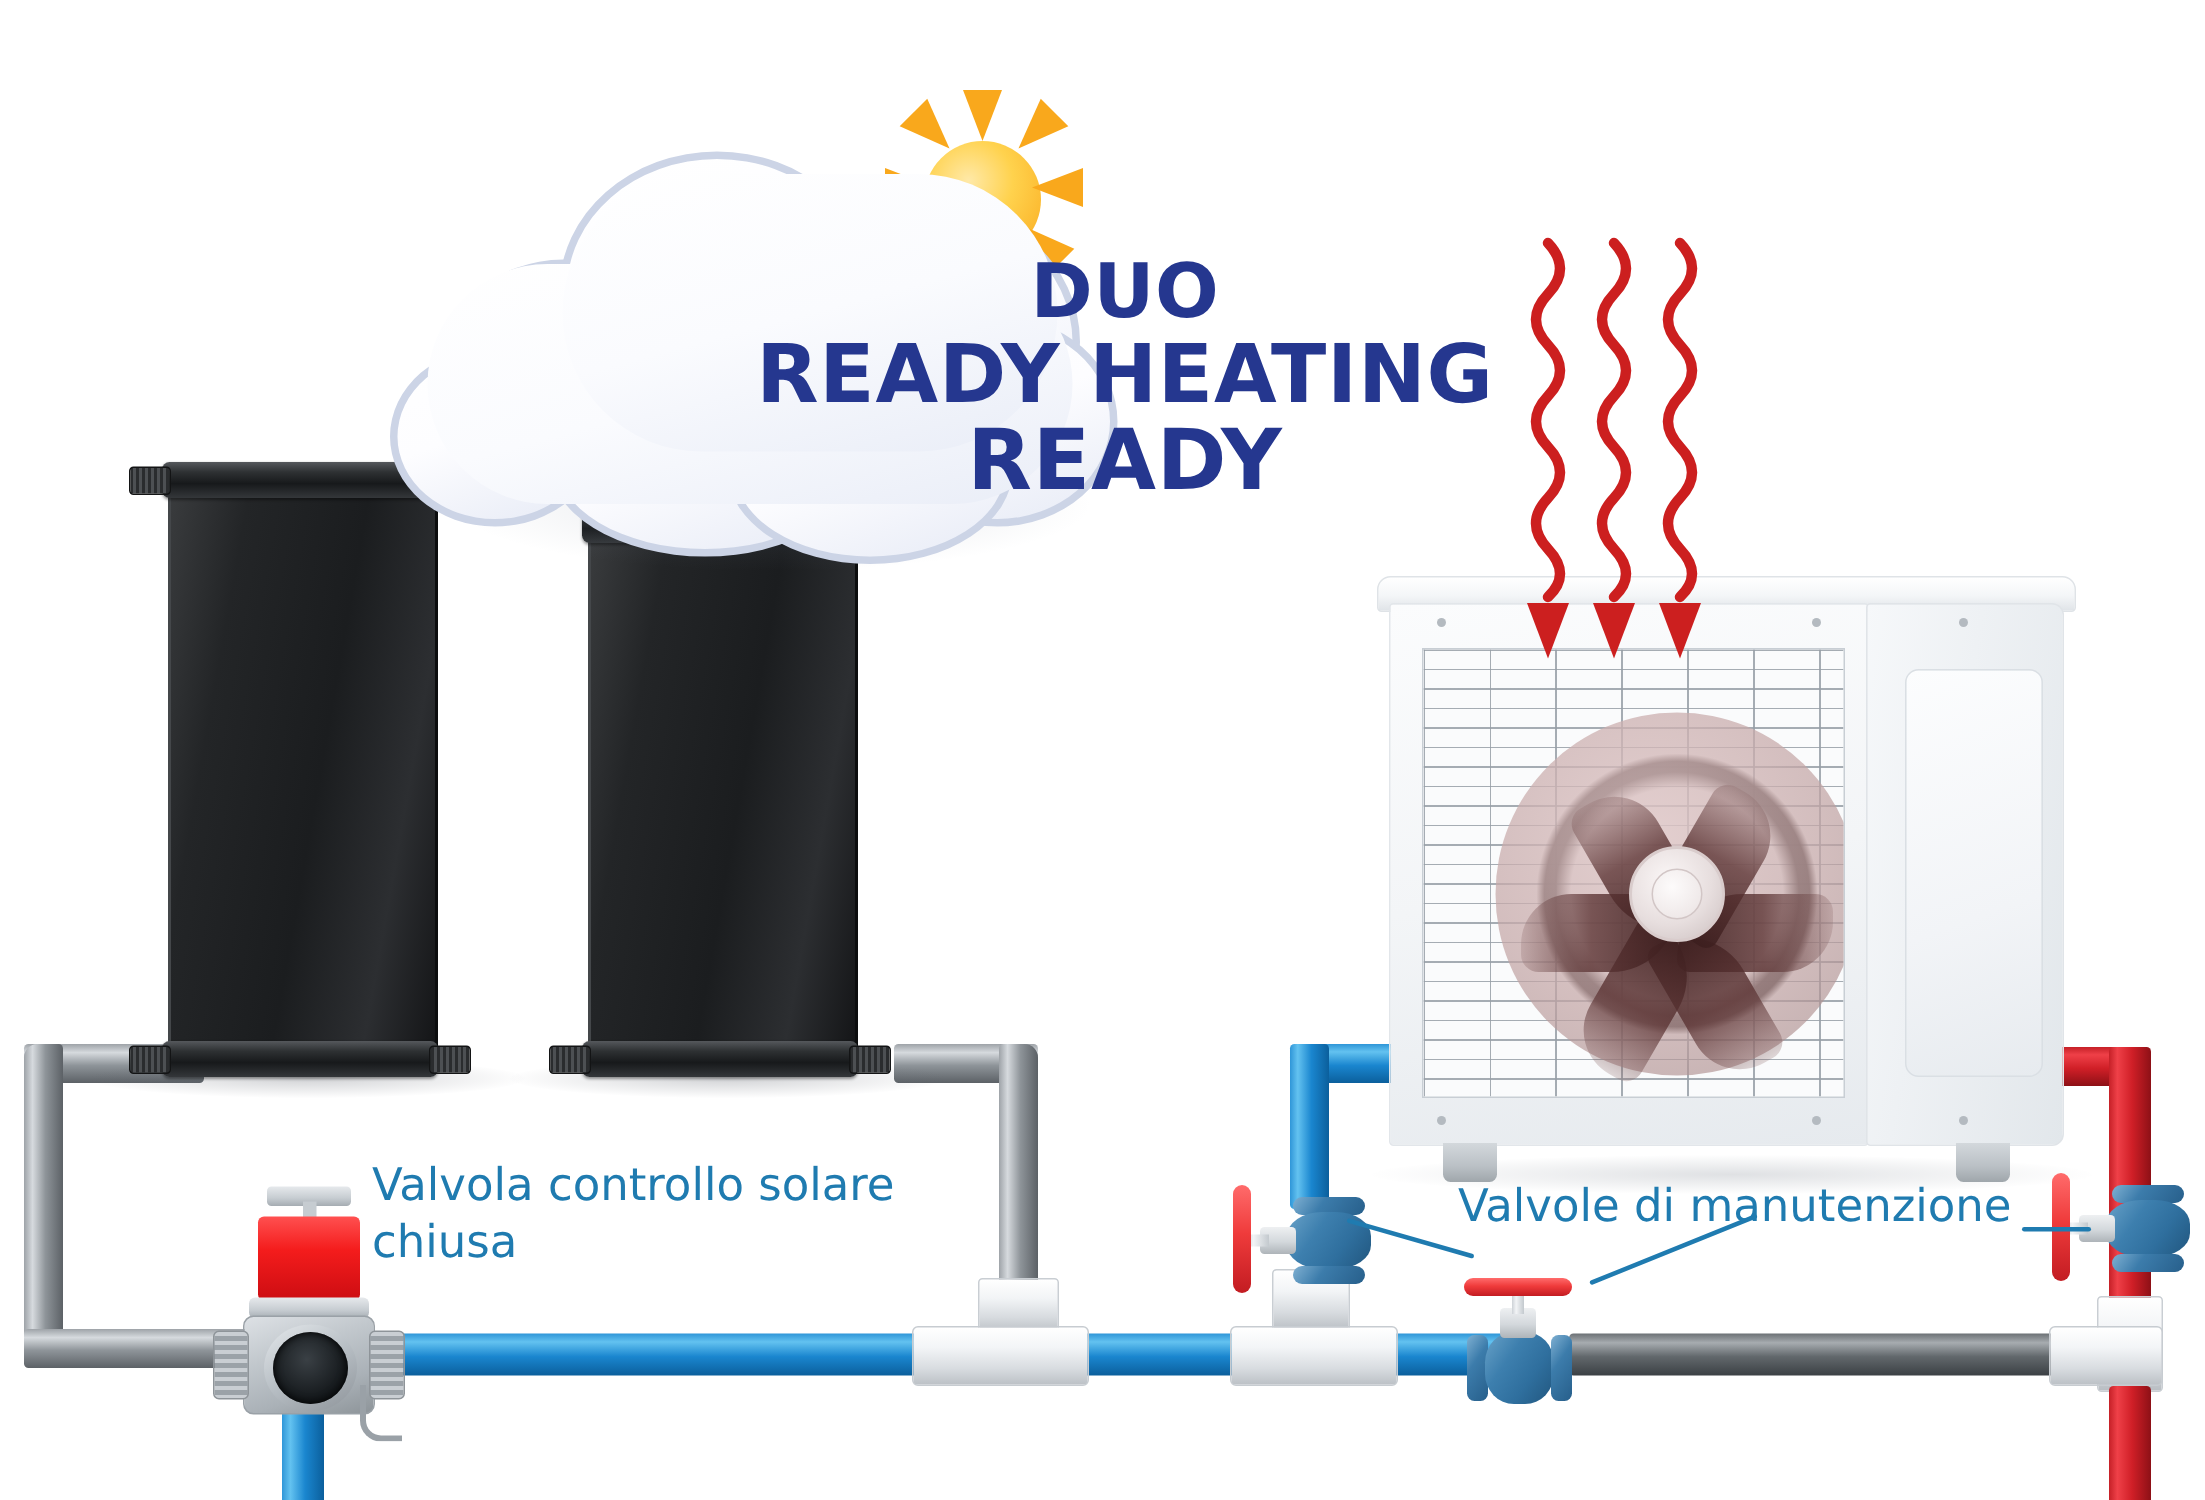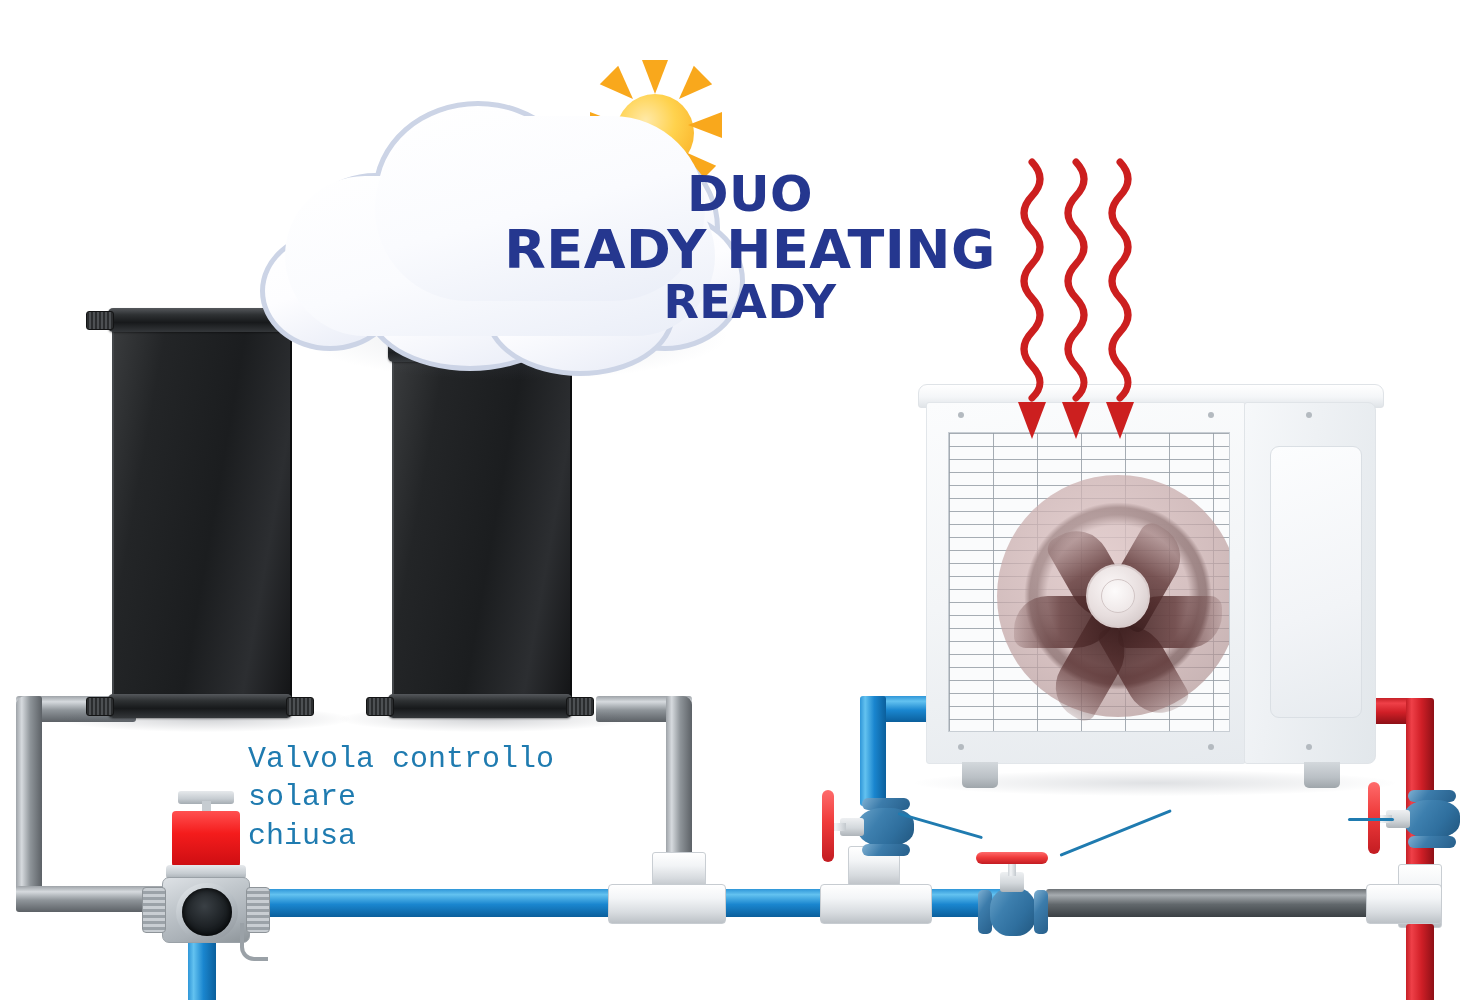--- a/index.html
+++ b/index.html
@@ -7,21 +7,21 @@
   #stage{position:relative;width:1322px;height:1000px;background:#fff;margin-top:46px;}
   .abs{position:absolute;}
 
   
   #title-block{left:500px;top:122px;width:500px;text-align:center;z-index:40;
     color:#25378f;font-weight:bold;font-size:54px;line-height:1.06;
     letter-spacing:.5px;font-family:"DejaVu Sans","Liberation Sans",sans-serif;}
   #title-block .tline{display:block;white-space:nowrap;}
   #t1{font-size:50px;}
   #t2{font-size:54px;}
-  #t3{font-size:46px;}
+  #t3{font-size:56px;}
 
   
   #cloud-group{left:255px;top:35px;width:520px;height:300px;z-index:20;}
   .cloud-lobe{position:absolute;border-radius:50%;
     background:linear-gradient(160deg,#ffffff 0%,#fdfdff 45%,#e7ebf6 100%);
     border:5px solid #ccd4e6;box-sizing:border-box;}
   #cl-a{left:118px;top:20px;width:210px;height:185px;}
   #cl-b{left:38px;top:92px;width:165px;height:150px;}
   #cl-c{left:250px;top:52px;width:215px;height:190px;}
   #cl-d{left:5px;top:150px;width:140px;height:120px;}
@@ -147,21 +147,21 @@
     background:linear-gradient(180deg,#d3d8dc 0%,#bac0c5 60%,#9fa6ab 100%);}
   #hp-shadow{left:915px;top:724px;width:480px;height:26px;border-radius:50%;
     background:radial-gradient(ellipse at center,rgba(110,118,130,.22) 0%,rgba(110,118,130,0) 72%);z-index:11;}
 
   
   #heat-arrows{left:1010px;top:110px;width:130px;height:285px;z-index:30;}
 
   
   .label{position:absolute;color:#1f7bb0;font-size:30px;line-height:1.28;
     font-family:"DejaVu Sans","Liberation Sans",sans-serif;z-index:45;white-space:pre-line;}
-  #label-solar{left:248px;top:694px;width:420px;font-family:Liberation Mono, monospace;}
+  #label-solar{left:248px;top:726px;width:420px;}
   #label-maint{left:972px;top:740px;width:400px;}
   .leader{position:absolute;background:#1f7bb0;z-index:44;transform-origin:0 50%;height:3px;border-radius:2px;}
 </style>
 </head>
 <body>
 
 <div id="stage">
 
   <div class="abs" id="cloud-shadow"></div>
 
@@ -344,14 +344,15 @@
     <div class="bv-pin" style="left:-14px;top:23px;width:12px;height:12px;"></div>
     <div class="bv-handle" style="left:-14px;top:-8px;width:12px;height:72px;"></div>
   </div>
 
   <div class="leader" style="left:898px;top:766px;width:88px;transform:rotate(16deg);"></div>
   <div class="leader" style="left:1060px;top:808px;width:120px;transform:rotate(-22deg);"></div>
   <div class="leader" style="left:1348px;top:772px;width:46px;"></div>
 
   <div class="label" id="label-solar">Valvola controllo solare
 chiusa</div>
+  <div class="label" id="label-maint">Valvole di manutenzione</div>
 
 </div>
 
 </body></html>

